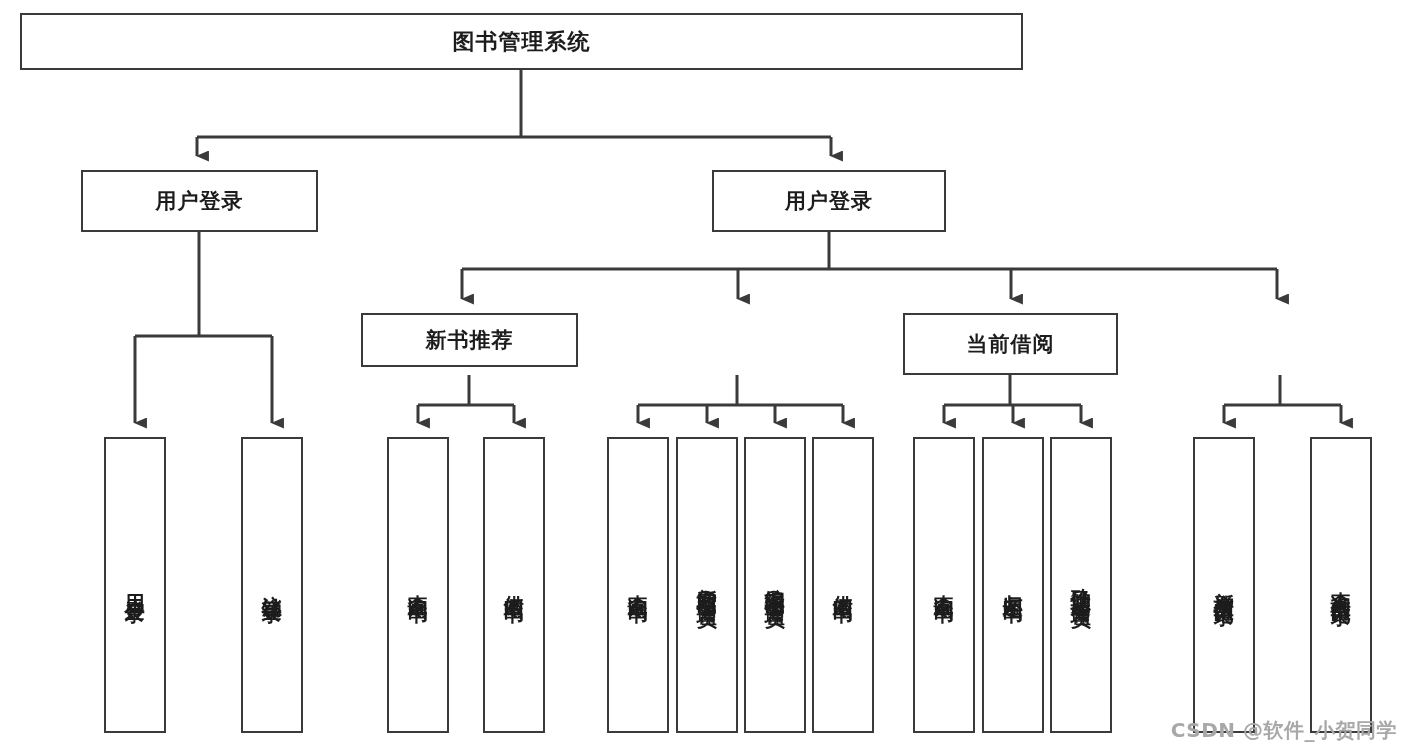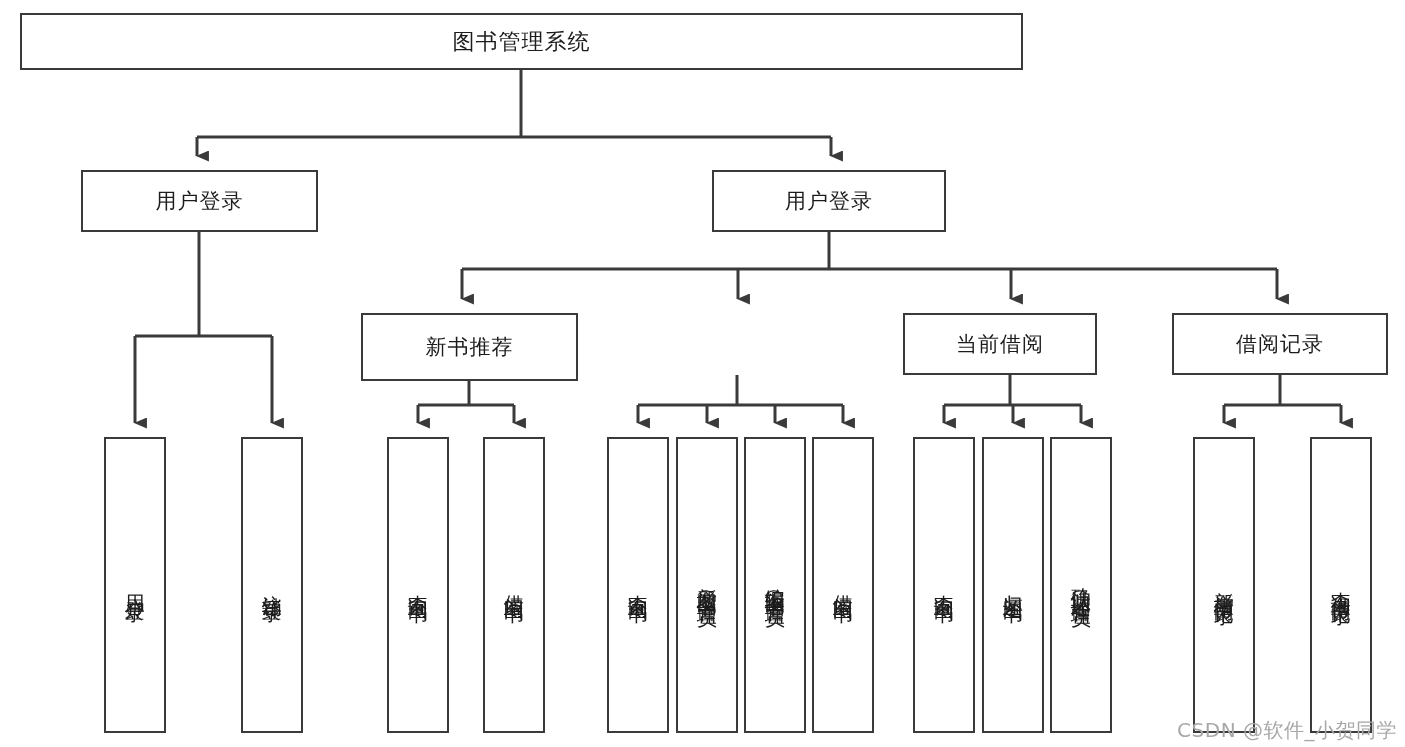--- a/index.html
+++ b/index.html
@@ -6,20 +6,21 @@
   body{
     font-family:"DejaVu Sans","Liberation Sans",sans-serif;
     color:#1c1c1c;
   }
   #canvas{
     position:relative;
     width:1405px;
     height:747px;
     background:#ffffff;
     overflow:hidden;
+    font-weight:bold;
   }
   svg.wires{
     position:absolute;
     left:0; top:0;
     width:1405px;
     height:747px;
     pointer-events:none;
   }
   .node{
     position:absolute;
@@ -121,28 +122,25 @@
     <span class="lbl">图书管理系统</span>
   </div>
 
   <div class="node" style="left:81px;top:170px;width:237px;height:62px;">
     <span class="lbl">用户登录</span>
   </div>
   <div class="node" style="left:712px;top:170px;width:234px;height:62px;">
     <span class="lbl">用户登录</span>
   </div>
 
-  <div class="node" style="left:361px;top:313px;width:217px;height:68px;">
+  <div class="node" style="left:361px;top:313px;width:217px;height:54px;">
     <span class="lbl">新书推荐</span>
   </div>
-  <div class="node" style="left:903px;top:313px;width:194px;height:62px;">
+  <div class="node" style="left:903px;top:313px;width:215px;height:62px;">
     <span class="lbl">当前借阅</span>
-  </div>
-  <div class="node" style="left:1172px;top:313px;width:216px;height:62px;">
-    <span class="lbl">借阅记录</span>
   </div>
 
   <div class="node vert" style="left:104px;top:437px;width:62px;height:296px;">
     <span class="lbl">用户登录</span>
   </div>
   <div class="node vert" style="left:241px;top:437px;width:62px;height:296px;">
     <span class="lbl">注销登录</span>
   </div>
   <div class="node vert" style="left:387px;top:437px;width:62px;height:296px;">
     <span class="lbl">查询图书</span>

